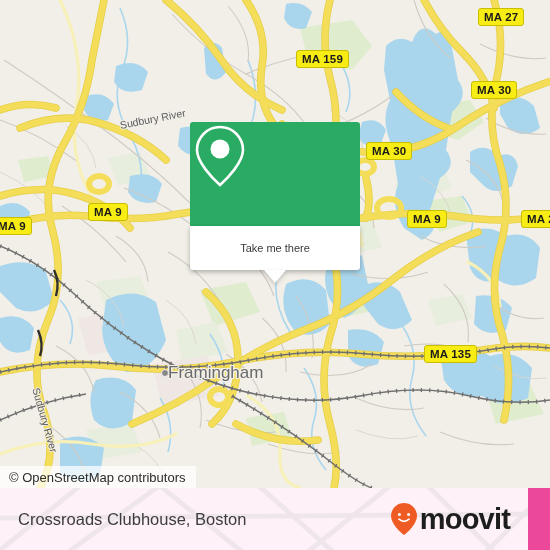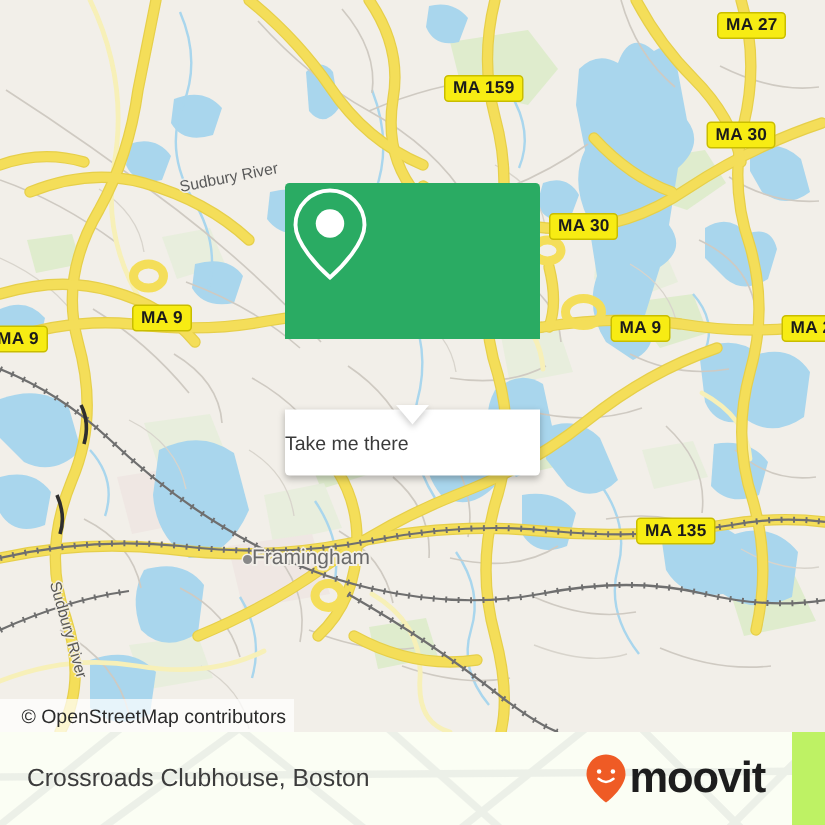--- a/index.html
+++ b/index.html
@@ -1,21 +1,21 @@
 <!DOCTYPE html>
 <html><head>
 <meta charset="utf-8">
 <style>
   html,body{margin:0;padding:0;}
   body{
     width:550px;height:550px;overflow:hidden;
     font-family:"Liberation Sans","DejaVu Sans",sans-serif;
     background:#f2efe9;
   }
-  #app{position:relative;width:550px;height:550px;overflow:hidden;background:#bef264;}
+  #app{position:relative;width:550px;height:550px;overflow:hidden;background:#ec4899;}
 
   
   #map{position:absolute;left:0;top:0;width:550px;height:488px;overflow:hidden;background:#f2efe9;}
   #map svg{position:absolute;left:0;top:0;}
 
   
   .shield{
     position:absolute;
     background:#f7ec13;
     border:1.6px solid #c9bd00;
@@ -27,21 +27,21 @@
     padding:1.5px 5px 2px 5px;
     white-space:nowrap;
     line-height:12px;
     box-sizing:border-box;
   }
 
   
   .place{
     position:absolute;
     color:#6a6a6a;
-    font-size:14px;
+    font-size:17px;
     white-space:nowrap;
     text-shadow:
       1.4px 0 #f2efe9,-1.4px 0 #f2efe9,0 1.4px #f2efe9,0 -1.4px #f2efe9,
       1px 1px #f2efe9,-1px -1px #f2efe9,1px -1px #f2efe9,-1px 1px #f2efe9;
   }
   .citydot{
     position:absolute;width:6px;height:6px;border-radius:50%;
     background:#888;border:1.5px solid #f2efe9;box-sizing:content-box;
   }
   .river{
@@ -54,40 +54,39 @@
   }
 
   
   #popup{position:absolute;left:190px;top:122px;width:170px;}
   #popup-img{
     height:104px;background:#2aab63;border-radius:3px 3px 0 0;
     display:flex;align-items:center;justify-content:center;
   }
   #popup-cta{
     height:44px;background:#fff;border-radius:0 0 3px 3px;
-    display:flex;align-items:center;justify-content:flex-start;
-    color:#3a3a3a;font-size:13px;
+    display:flex;align-items:center;justify-content:center;
+    color:#3a3a3a;font-size:11px;
     box-shadow:0 2px 5px rgba(0,0,0,.28);
-    margin-top:47px;
   }
   #popup-tail{
     position:absolute;left:50%;top:148px;margin-left:-11px;
     width:0;height:0;
     border-left:11px solid transparent;
     border-right:11px solid transparent;
     border-top:13px solid #fff;
     filter:drop-shadow(0 2px 2px rgba(0,0,0,.2));
   }
 
   
   #attrib{
     position:absolute;left:0;top:466px;width:196px;height:22px;
     background:rgba(255,255,255,.72);
     display:flex;align-items:center;
-    color:#2b2b2b;font-size:13px;padding-left:9px;box-sizing:border-box;justify-content:center;
+    color:#2b2b2b;font-size:13px;padding-left:9px;box-sizing:border-box;
   }
 
   
   #footer{
     position:absolute;left:0;top:488px;width:528px;height:62px;
     background:rgba(255,255,255,.93);
     display:flex;align-items:center;justify-content:space-between;
     padding:0 18px;box-sizing:border-box;overflow:hidden;
   }
   #footer-bg{position:absolute;left:0;top:0;width:550px;height:62px;opacity:.14;}

